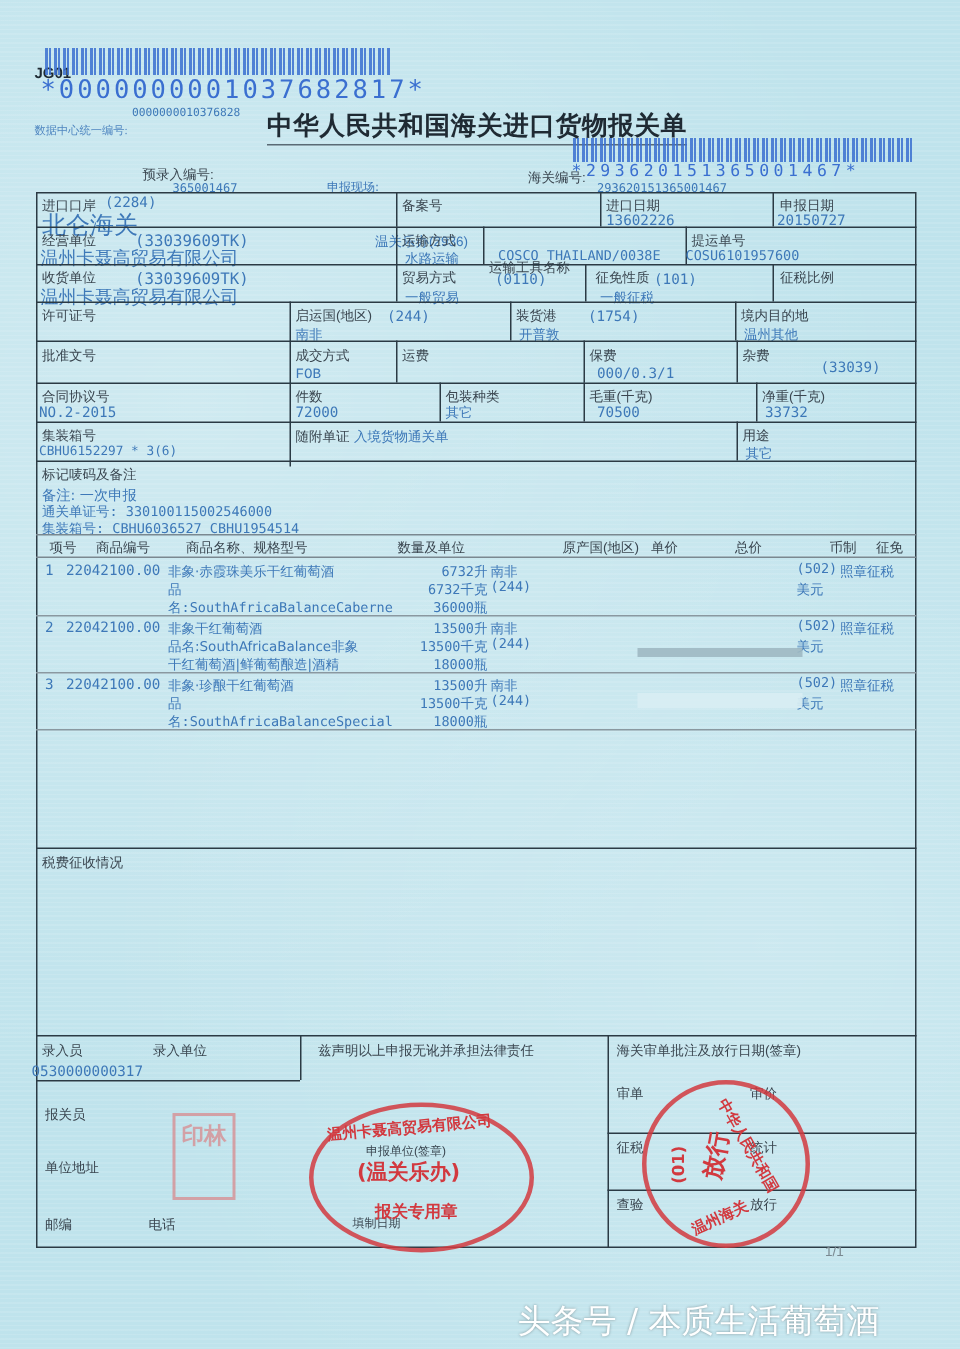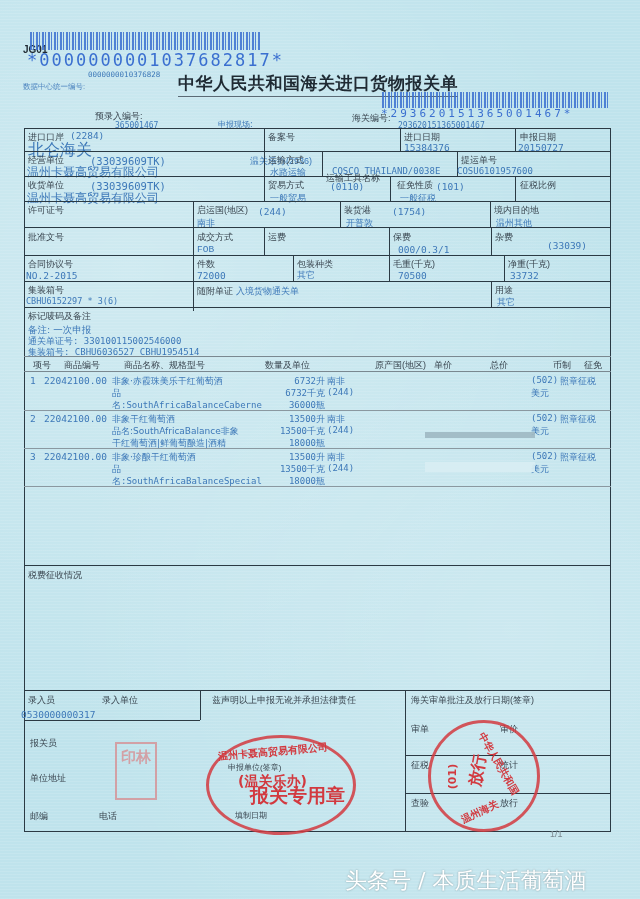--- a/index.html
+++ b/index.html
@@ -56,21 +56,21 @@
 <div class="abs" style="left:24px;top:128px;width:587px;height:704px;border:1.5px solid #2b3a44;"></div>
 
 <div class="vl" style="left:264px;top:128px;height:23px;"></div>
 <div class="vl" style="left:400px;top:128px;height:23px;"></div>
 <div class="vl" style="left:515px;top:128px;height:23px;"></div>
 <div class="abs lbl" style="left:28px;top:131px;">进口口岸</div>
 <div class="abs val" style="left:70px;top:130px;">(2284)</div>
 <div class="abs valcn" style="left:28px;top:140px;">北仑海关</div>
 <div class="abs lbl" style="left:268px;top:131px;">备案号</div>
 <div class="abs lbl" style="left:404px;top:131px;">进口日期</div>
-<div class="abs val" style="left:404px;top:142px;">15384376</div>
+<div class="abs val" style="left:404px;top:142px;">13602226</div>
 <div class="abs lbl" style="left:520px;top:131px;">申报日期</div>
 <div class="abs val" style="left:518px;top:142px;">20150727</div>
 <div class="hl" style="left:24px;top:151px;width:587px;"></div>
 
 <div class="vl" style="left:264px;top:151px;height:50px;"></div>
 <div class="vl" style="left:322px;top:151px;height:25px;"></div>
 <div class="vl" style="left:457px;top:151px;height:25px;"></div>
 <div class="abs lbl" style="left:28px;top:154px;">经营单位</div>
 <div class="abs val" style="left:90px;top:155px;font-size:10.5px;">(33039609TK)</div>
 <div class="abs valcn" style="left:27px;top:164px;font-size:12px;">温州卡聂高贸易有限公司</div>
@@ -228,41 +228,41 @@
 <div class="abs lbl" style="left:28px;top:694px;">录入员</div>
 <div class="abs lbl" style="left:102px;top:694px;">录入单位</div>
 <div class="abs val" style="left:21px;top:709px;font-size:9.5px;">0530000000317</div>
 <div class="abs lbl" style="left:212px;top:694px;">兹声明以上申报无讹并承担法律责任</div>
 <div class="abs lbl" style="left:411px;top:694px;">海关审单批注及放行日期(签章)</div>
 
 <div class="abs lbl" style="left:30px;top:737px;">报关员</div>
 <div class="abs lbl" style="left:30px;top:772px;">单位地址</div>
 <div class="abs lbl" style="left:30px;top:810px;">邮编</div>
 <div class="abs lbl" style="left:99px;top:810px;">电话</div>
-<div class="abs lbl" style="left:228px;top:762px;font-size:8px;">申报单位(签章)</div>
+<div class="abs lbl" style="left:244px;top:762px;font-size:8px;">申报单位(签章)</div>
 <div class="abs lbl" style="left:235px;top:810px;font-size:8px;">填制日期</div>
 
 <div class="abs lbl" style="left:411px;top:723px;">审单</div>
 <div class="abs lbl" style="left:500px;top:723px;">审价</div>
 <div class="hl" style="left:405px;top:755px;width:206px;"></div>
 <div class="abs lbl" style="left:411px;top:759px;">征税</div>
 <div class="abs lbl" style="left:500px;top:759px;">统计</div>
 <div class="hl" style="left:405px;top:793px;width:206px;"></div>
 <div class="abs lbl" style="left:411px;top:797px;">查验</div>
 <div class="abs lbl" style="left:500px;top:797px;">放行</div>
 <div class="abs lbl" style="left:550px;top:829px;color:#7a8890;">1/1</div>
 
 <div class="abs" style="left:115px;top:742px;width:42px;height:58px;border:2px solid #d88a8e;opacity:0.75;">
   <div style="color:#d88a8e;font-family:'DejaVu Sans',sans-serif;font-size:15px;font-weight:bold;line-height:27px;text-align:center;">印林</div>
 </div>
 
 <div class="stamp-red" style="left:206px;top:735px;width:150px;height:100px;"></div>
 <div class="stamp-text" style="left:218px;top:745px;font-size:10px;transform:rotate(-5deg);">温州卡聂高贸易有限公司</div>
 <div class="stamp-text" style="left:238px;top:773px;font-size:14px;">(温关乐办)</div>
-<div class="stamp-text" style="left:250px;top:783px;font-size:19px;">报关专用章</div>
+<div class="stamp-text" style="left:250px;top:800px;font-size:11px;">报关专用章</div>
 
 <div class="stamp-red" style="left:428px;top:720px;width:112px;height:112px;"></div>
 <div class="stamp-text" style="left:487px;top:730px;font-size:10px;transform:rotate(60deg);transform-origin:left top;">中华人民共和国</div>
 <div class="stamp-text" style="left:440px;top:770px;font-size:11px;transform:rotate(-90deg);">(01)</div>
 <div class="stamp-text" style="left:462px;top:760px;font-size:16px;transform:rotate(-80deg);">放行</div>
 <div class="stamp-text" style="left:460px;top:805px;font-size:10px;transform:rotate(-25deg);">温州海关</div>
 
 <div class="abs watermark" style="left:345px;top:866px;">头条号 / 本质生活葡萄酒</div>
 
 </body></html>

